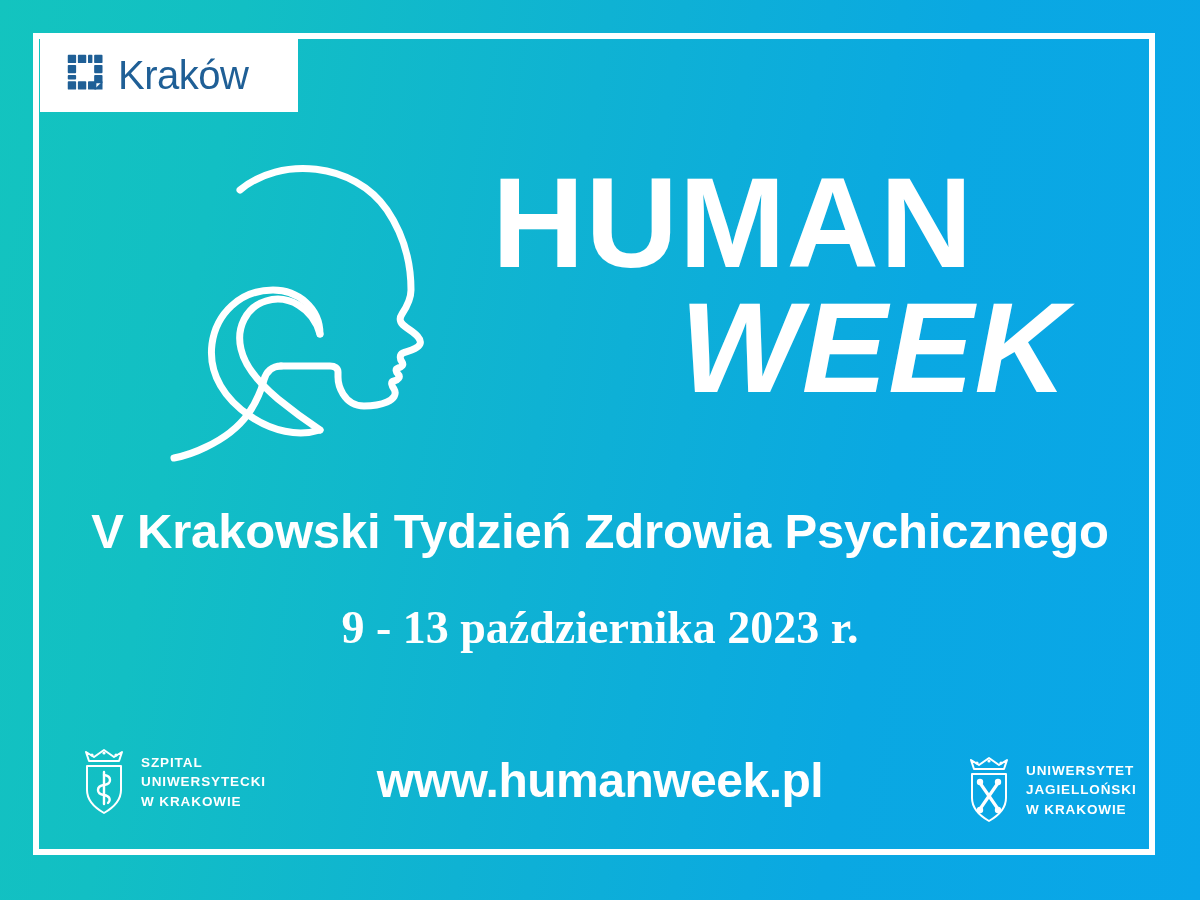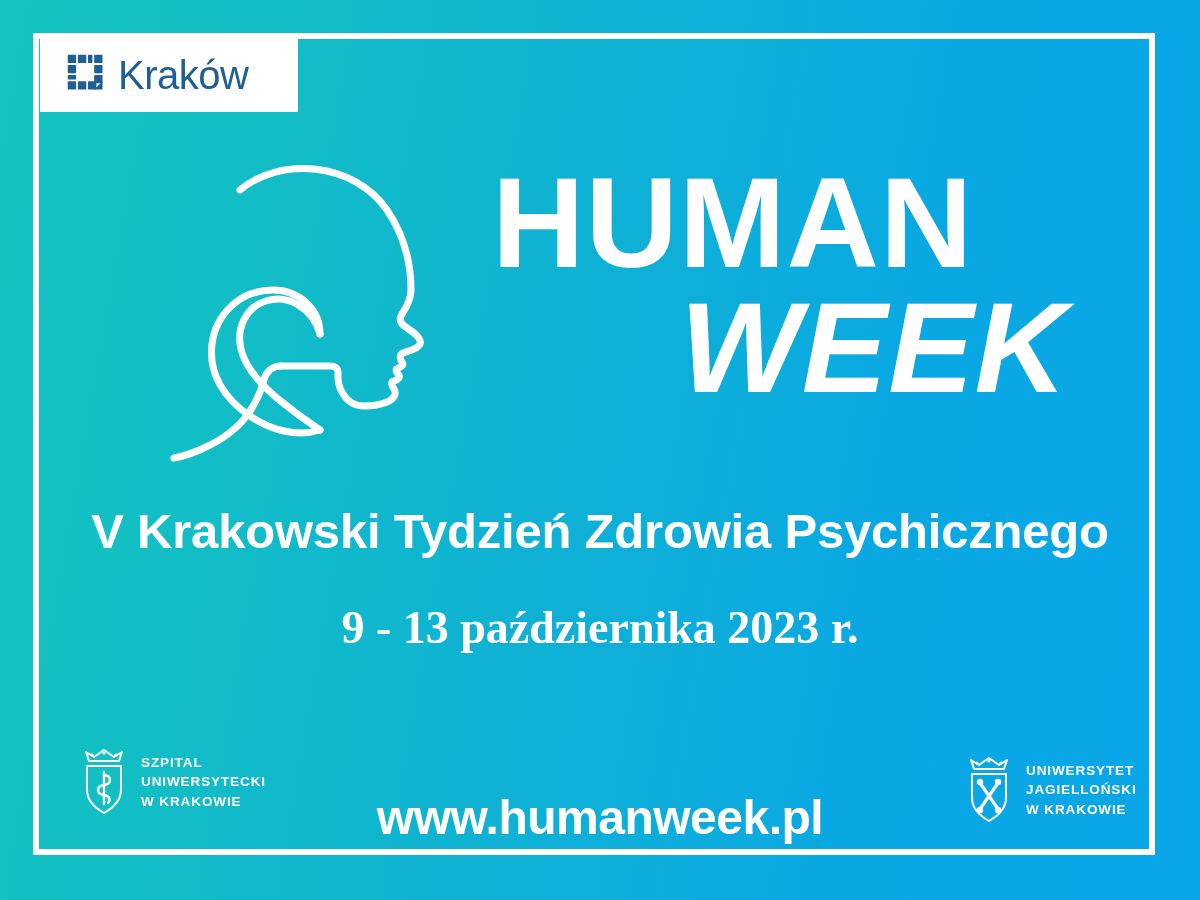--- a/index.html
+++ b/index.html
@@ -102,21 +102,21 @@
     text-align: center;
     color: #ffffff;
     font-size: 46px;
     font-weight: 700;
     font-family: Liberation Serif, serif;
   }
 
   .website {
     position: absolute;
     left: 0;
-    top: 790px;
+    top: 753px;
     width: 1200px;
     text-align: center;
     color: #ffffff;
     font-size: 48px;
     font-weight: 700;
     letter-spacing: -0.5px;
   }
 
   
   .partner {

